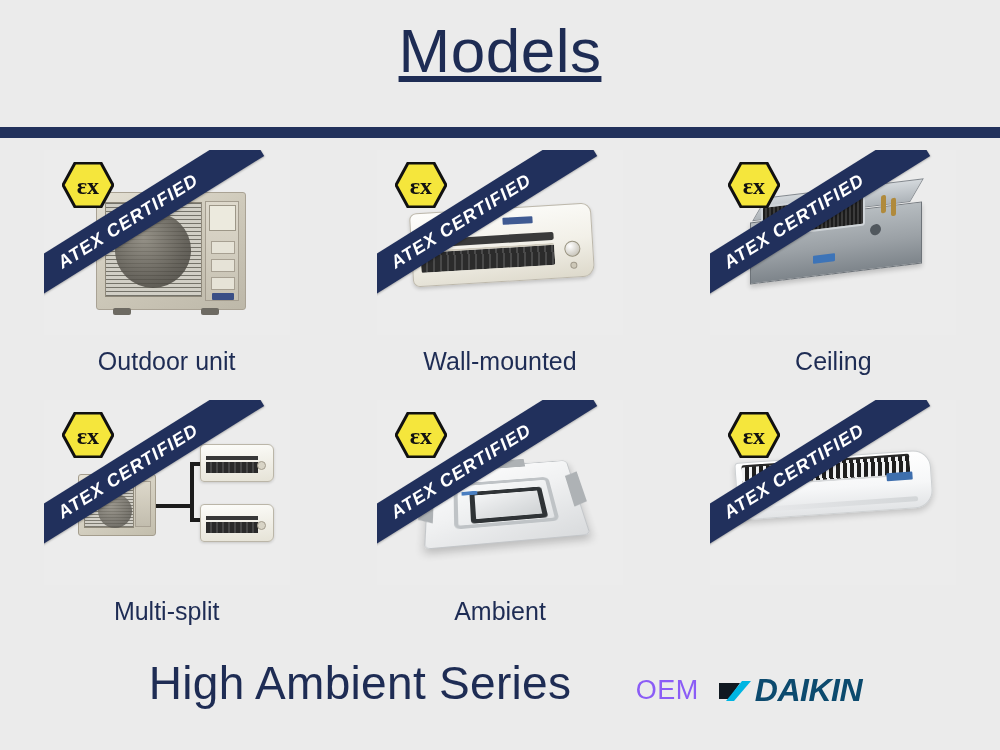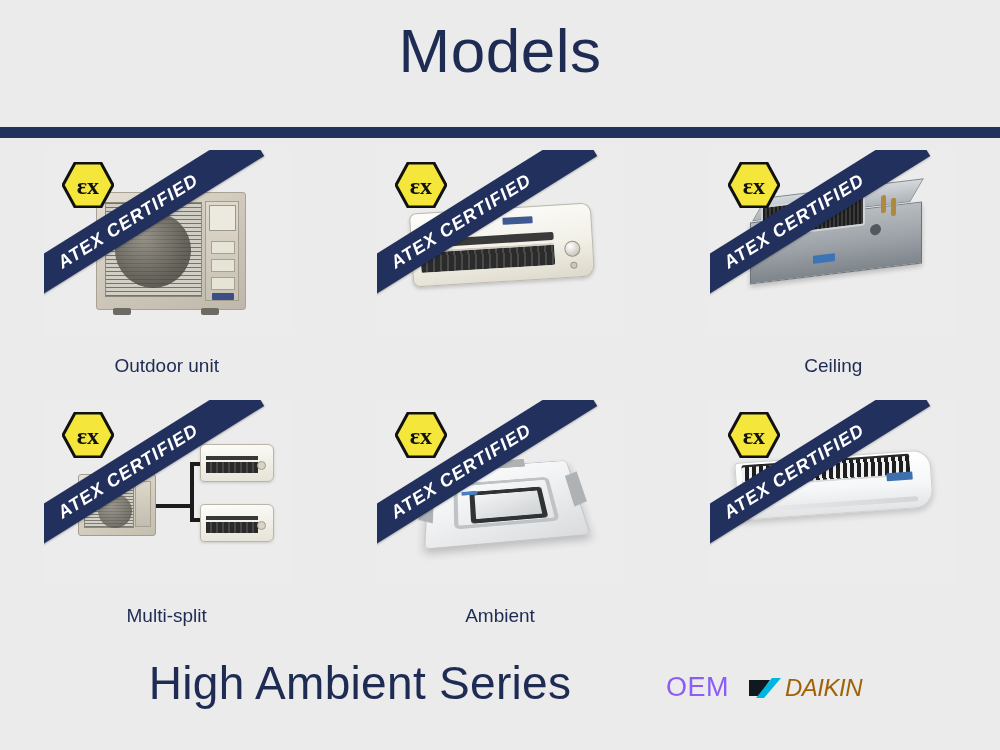--- a/index.html
+++ b/index.html
@@ -19,20 +19,21 @@
   
   .slide-title {
     width: 1000px;
     text-align: center;
     padding-top: 18px;
     font-size: 62px;
     font-weight: 400;
     color: #1e2c54;
     letter-spacing: 0.5px;
     line-height: 1.05;
+    text-decoration: underline;
   }
 
   .title-rule {
     position: absolute;
     left: 0;
     top: 127px;
     width: 1000px;
     height: 11px;
     background: #22315c;
   }
@@ -58,22 +59,22 @@
 
   .thumb {
     position: relative;
     width: 246px;
     height: 185px;
     background: #ececec;
     overflow: hidden;
   }
 
   .cell-label {
-    margin-top: 20px;
-    font-size: 19px;
+    margin-top: 12px;
+    font-size: 25px;
     color: #1e2c54;
     font-weight: 400;
     text-align: center;
     white-space: nowrap;
   }
 
   
   .atex-hex {
     position: absolute;
     left: 18px;
@@ -362,24 +363,24 @@
     letter-spacing: 0.5px;
   }
 
   .daikin-logo {
     display: flex;
     align-items: center;
     gap: 2px;
   }
   .daikin-mark { display: block; }
   .daikin-word {
-    font-size: 24px;
-    font-weight: normal;
+    font-size: 32px;
+    font-weight: bold;
     font-style: italic;
-    color: #a16207;
+    color: #0c4a6e;
     letter-spacing: -0.5px;
   }
 </style>
 </head>
 <body>
 
 <div class="slide-title">Models</div>
 
 <div class="title-rule"></div>
 
@@ -429,20 +430,21 @@
       <div class="atex-ribbon">
         <span>ATEX CERTIFIED</span>
       </div>
       <div class="atex-hex">
         <svg viewBox="0 0 52 46" xmlns="http://www.w3.org/2000/svg">
           <polygon points="13,1 39,1 51,23 39,45 13,45 1,23" fill="#f5e63c" stroke="#111" stroke-width="3"></polygon>
           <text x="26" y="32" font-family="Liberation Serif, serif" font-size="24" font-weight="bold" text-anchor="middle" fill="#111">ɛx</text>
         </svg>
       </div>
     </div>
+    <div class="cell-label">Wall-mounted</div>
   </div>
 
   <div class="cell">
     <div class="thumb">
       <div class="art">
         <div class="dc-body">
           <div class="dc-top"></div>
           <div class="dc-coil"></div>
           <div class="dc-fittings">
             <div class="dc-pipe p1"></div>

